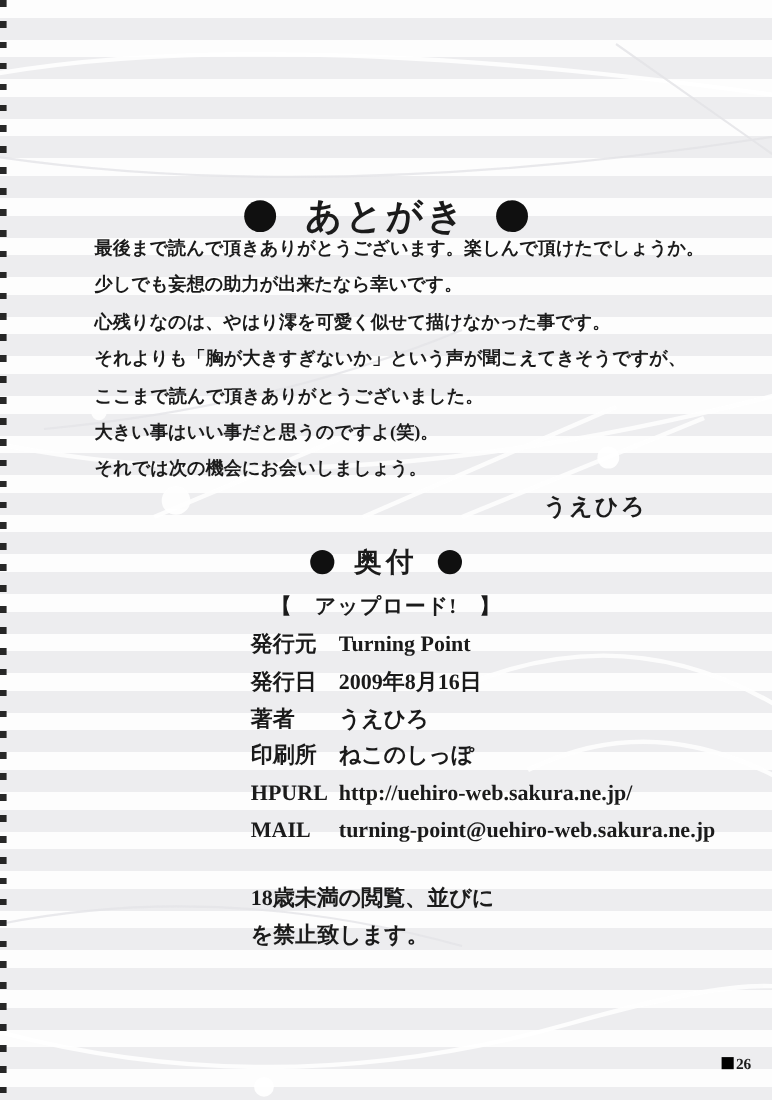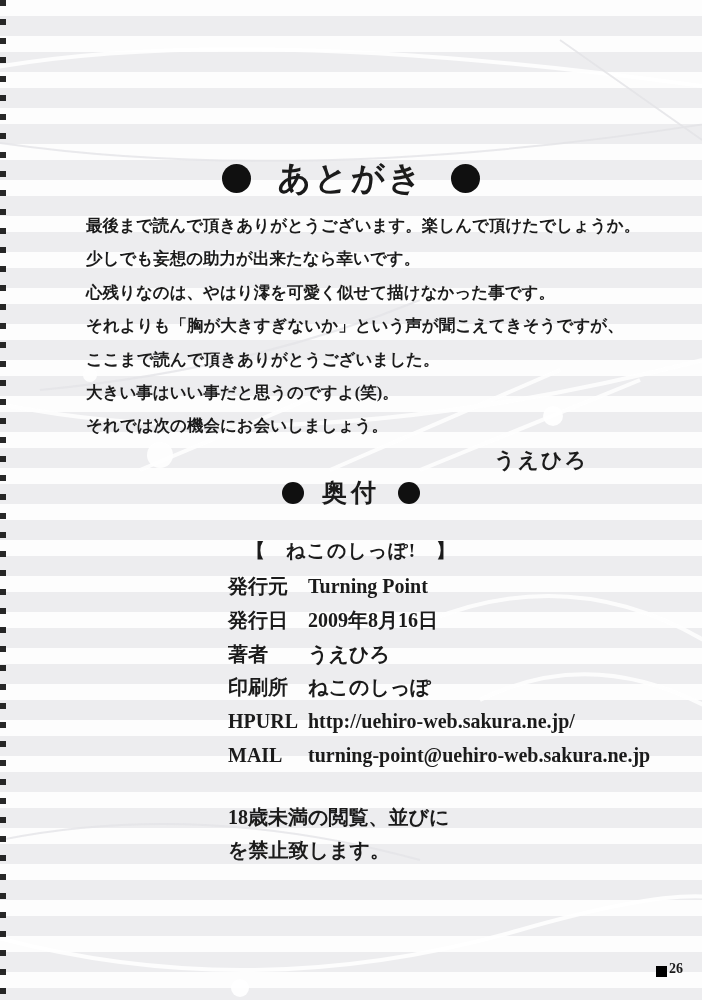--- a/index.html
+++ b/index.html
@@ -20,21 +20,21 @@
   }
   .waves { position:absolute; inset:0; }
   .spine {
     position:absolute; left:0; top:0; width:6px; height:100%;
     background:repeating-linear-gradient(to bottom, #161616 0px, #161616 6px, rgba(0,0,0,0) 6px, rgba(0,0,0,0) 19px);
     filter:blur(0.7px);
     opacity:0.92;
   }
   .section-title {
     position:absolute; left:0; width:100%;
-    display:flex; justify-content:center; align-items:center;
+    display:flex; justify-content:center; align-items:center;margin-top:18px;
   }
   .dot { background:#101010; border-radius:50%; }
   .dot-lg { width:29px; height:29px; }
   .dot-md { width:22px; height:22px; }
   .afterword-title { top:156px; gap:26px; }
   .afterword-title .txt { font-size:33px; font-weight:bold; letter-spacing:3px; }
   .colophon-title { top:476px; gap:18px; }
   .colophon-title .txt { font-size:25px; font-weight:bold; letter-spacing:4px; }
   .afterword-body {
     position:absolute; top:209px; left:86px; width:560px;
@@ -55,21 +55,21 @@
   }
   .colophon-entries .row { display:flex; height:33.8px; line-height:33.8px; white-space:nowrap;align-items:center; }
   .colophon-entries .label { flex:none; width:80px; }
   .warning-block {
     position:absolute; top:801px; left:228px;
     font-size:20px; font-weight:600; line-height:32.5px;
     white-space:nowrap;
   }
   .page-number {
     position:absolute; right:19px; bottom:23px;
-    display:flex; align-items:flex-end; gap:2px;
+    display:flex; align-items:flex-start; gap:2px;
     font-size:14px; font-weight:bold;
     font-family:"Liberation Serif","DejaVu Serif",serif;
     margin-top:40px;
   }
   .square-icon { width:11px; height:11px; background:#000; display:inline-block; }
 </style>
 </head>
 <body>
 
 <div class="page">
@@ -120,21 +120,21 @@
   </div>
 
   <div class="signature">うえひろ</div>
 
   <div class="section-title colophon-title">
     <span class="dot dot-md"></span>
     <span class="txt">奥付</span>
     <span class="dot dot-md"></span>
   </div>
 
-  <div class="colophon-subtitle">【　ねこのしっぽ!　】</div>
+  <div class="colophon-subtitle">【　アップロード!　】</div>
 
   <div class="colophon-entries">
     <div class="row">
       <span class="label">発行元</span>
       <span class="value">Turning Point</span>
     </div>
     <div class="row">
       <span class="label">発行日</span>
       <span class="value">2009年8月16日</span>
     </div>

